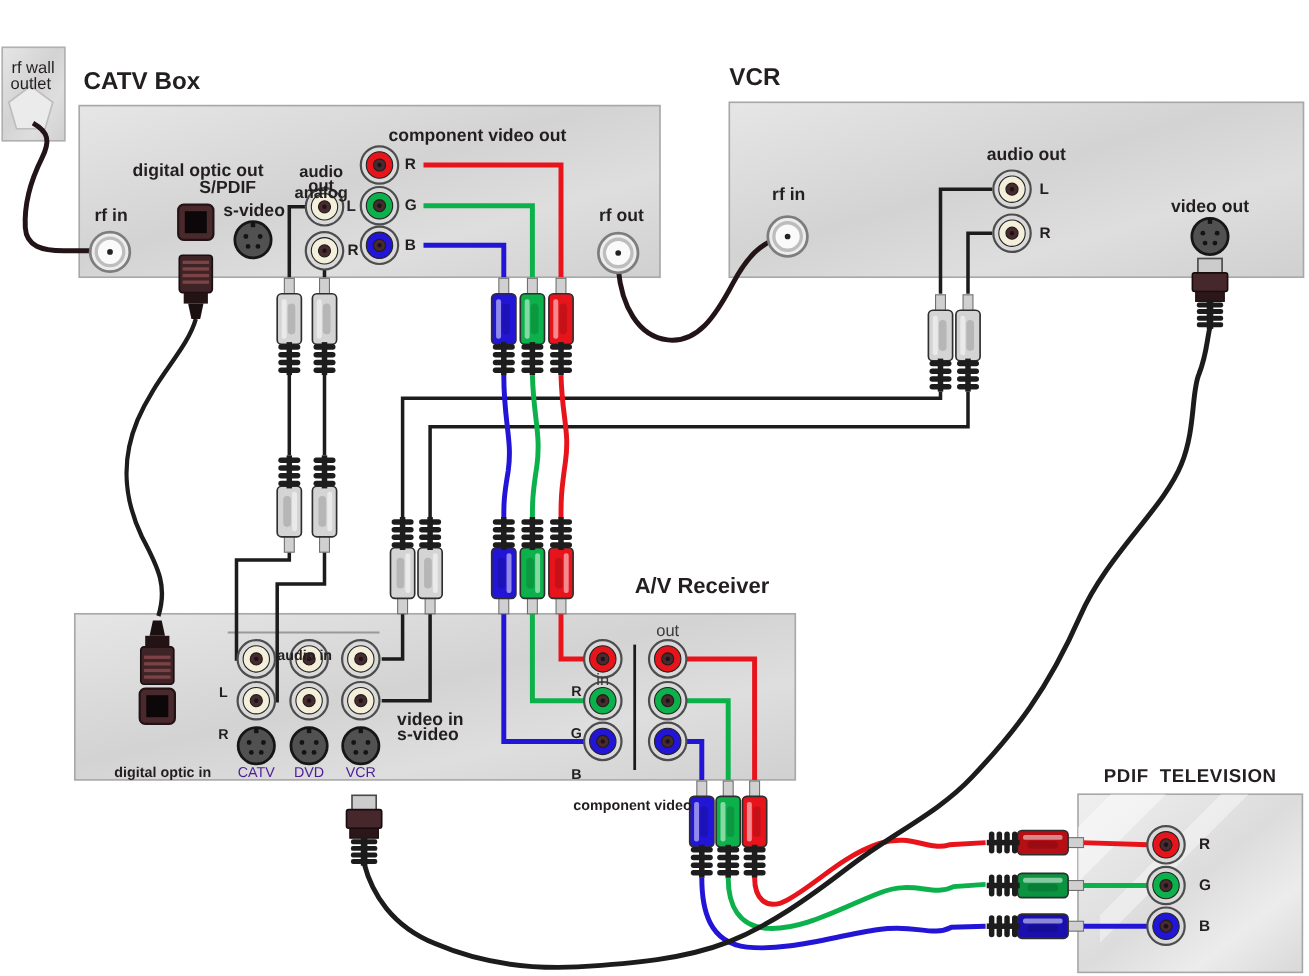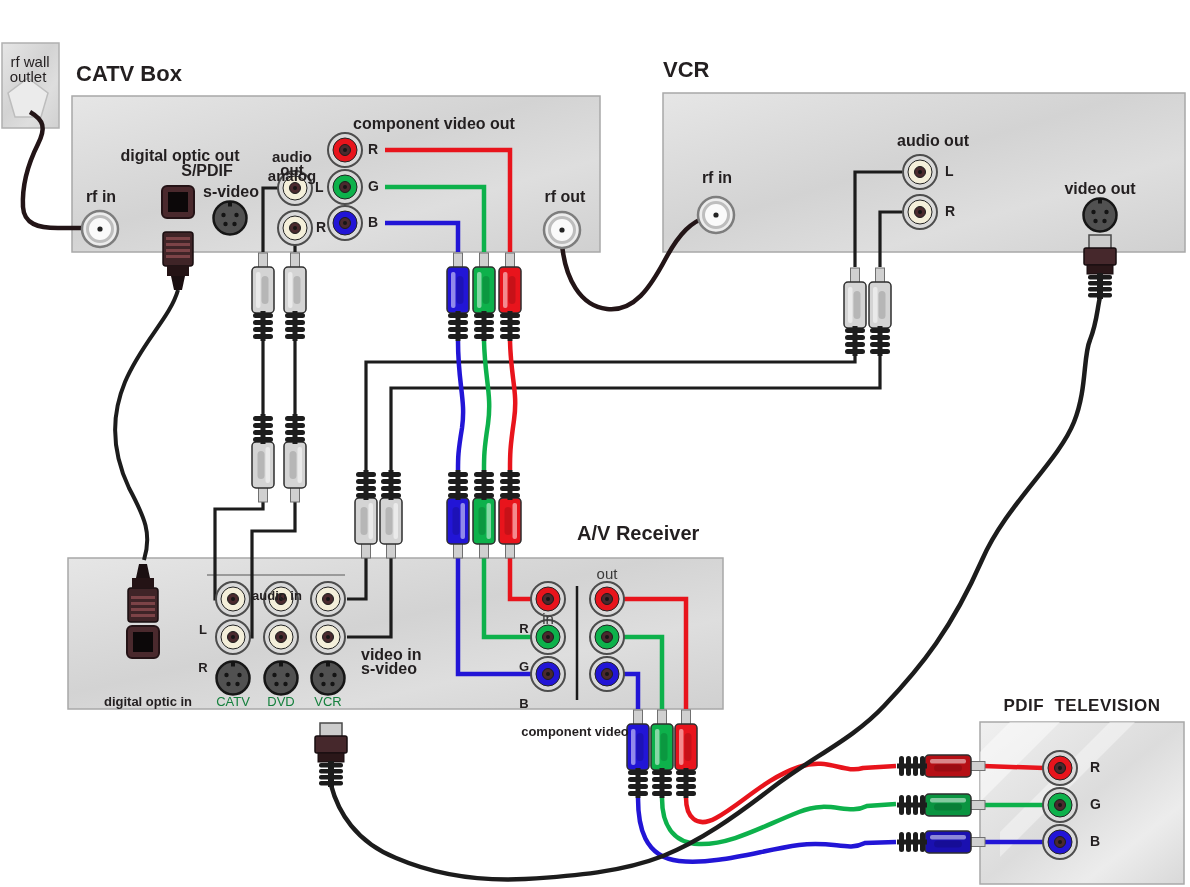--- a/index.html
+++ b/index.html
@@ -8,21 +8,21 @@
   #wiring{position:absolute;left:0;top:0;}
   .lbl{position:absolute;white-space:nowrap;font-weight:bold;font-size:16px;color:#231f20;line-height:1.1;}
   .ctr{transform:translateX(-50%);}
   .t-main{font-size:26px;font-weight:400;}
   .t-box{font-size:22px;}
   .t-recv{font-size:20px;}
   .t-tv{font-size:17px;word-spacing:5px;letter-spacing:.5px;}
   .sm{font-size:15px;font-weight:400;}
   .md{font-size:13px;margin-top:31px;}
   .big{font-size:14px;}
-  .reg{font-weight:400;font-size:13px;color:#15803d;}
+  .reg{font-weight:400;font-size:13px;color:#4c1d95;}
 </style>
 </head>
 <body>
 
 <div id="stage">
 
 <svg id="wiring" width="1190" height="887" viewBox="0 0 1190 887">
   <defs>
     <linearGradient id="boxGrad" x1="0" y1="0" x2="1" y2="1">
       <stop offset="0" stop-color="#e6e6e6"></stop>

